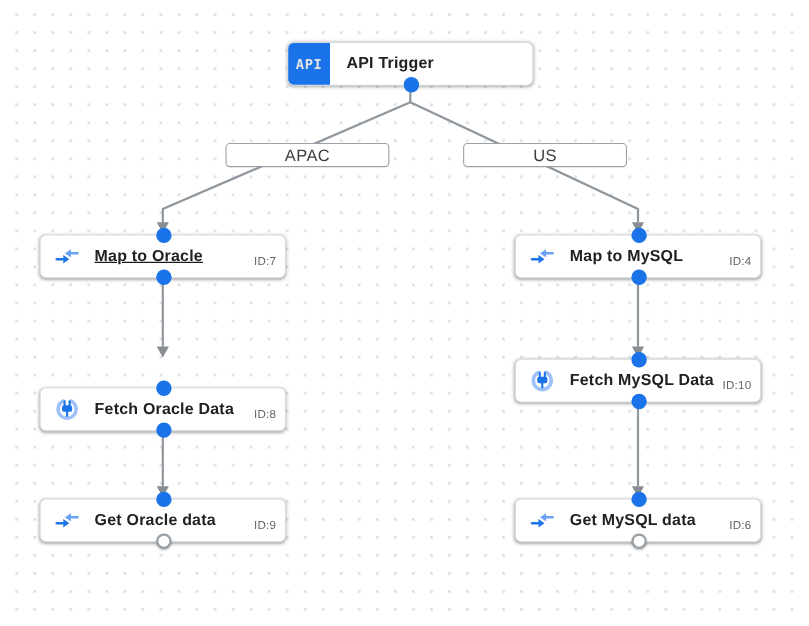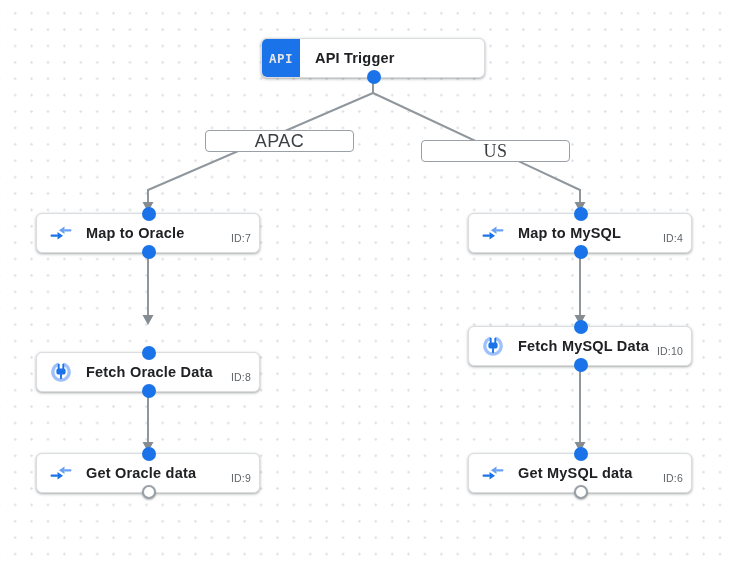--- a/index.html
+++ b/index.html
@@ -52,21 +52,21 @@
   .dot.end{
     background:#fff;border:2px solid #99a0a6;box-sizing:border-box;
     box-shadow:0 1px 2px rgba(60,64,67,.4);
   }
 
   .edge-label{
     position:absolute;z-index:2;
     width:149px;height:22px;box-sizing:border-box;
     background:#fff;border:1px solid #9aa0a6;border-radius:4px;
     display:flex;align-items:center;justify-content:center;
-    font-size:18px;color:#3c4043;letter-spacing:.4px;text-align:right;
+    font-size:15px;color:#3c4043;letter-spacing:.4px;text-align:right;
   }
 </style>
 </head>
 <body>
 
 <div class="canvas">
 
   <svg class="edges" width="735" height="569" viewBox="0 0 735 569">
     <path d="M373 78 V 93"></path>
     <path d="M373 93 L148 190 V 202"></path>
@@ -79,31 +79,31 @@
     <polygon points="142.5,442 153.5,442 148,452"></polygon>
     <path d="M580 253 V 315"></path>
     <polygon points="574.5,315 585.5,315 580,325"></polygon>
     <path d="M580 366 V 442"></path>
     <polygon points="574.5,442 585.5,442 580,452"></polygon>
   </svg>
 
   <div class="edge-label" style="left:205px;top:130px;">
     <span>APAC</span>
   </div>
-  <div class="edge-label" style="left:421px;top:140px;font-family:Liberation Serif, serif;">
+  <div class="edge-label" style="left:421px;top:130px;">
     <span>US</span>
   </div>
 
   <div class="node trigger" style="left:261px;top:38px;">
     <div class="badge">API</div>
     <div class="node-label">API Trigger</div>
     <div class="dot bottom"></div>
   </div>
 
-  <div class="node task" style="left:36px;top:213px;">
+  <div class="node task" style="left:36px;top:213px;text-decoration:underline;">
     <span class="icon">
       <svg width="22" height="16" viewBox="0 0 22 16">
         <g fill="#1a73e8">
             <rect x="0.5" y="9.6" width="7.5" height="2.2" rx="1.1"></rect>
             <polygon points="7.5,6.9 13,10.7 7.5,14.5"></polygon>
           </g>
         <g fill="#69a1f4">
             <rect x="14" y="4.2" width="7.5" height="2.2" rx="1.1"></rect>
             <polygon points="14.5,1.5 9,5.3 14.5,9.1"></polygon>
           </g>

